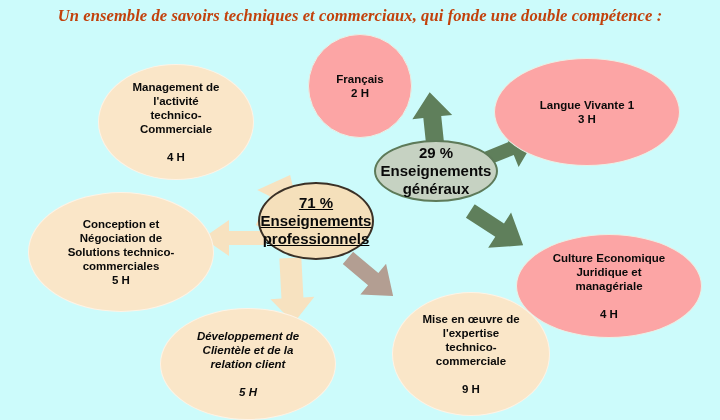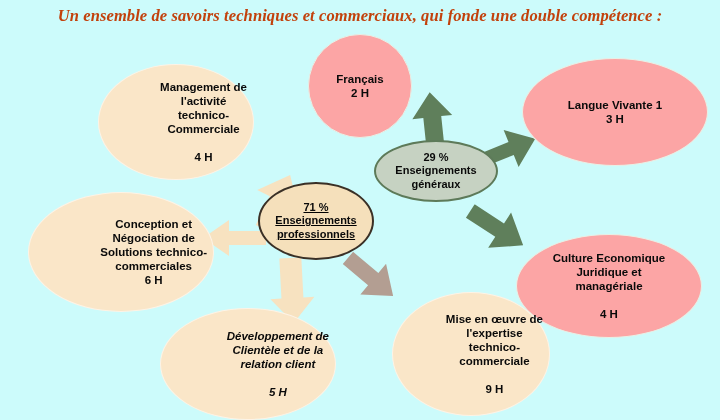--- a/index.html
+++ b/index.html
@@ -39,38 +39,37 @@
     font-weight:bold;
     color:#0a0a0a;
     line-height:1.22;
     padding:0 6px;
     white-space:pre-line;
   }
   .ell-beige{
     background:#fae6c8;
     border-radius:50%;
     border:1px solid #fdf3e6;
-    justify-content:flex-end;
   }
   .ell-green{
     background:#fca5a5;
     border-radius:50%;
     border:1px solid #e8f0e6;
   }
   .hub-beige{
     background:#f5e0bb;
     border-radius:50%;
     border:2.5px solid #3a3026;
   }
   .hub-green{
     background:#c6d2c2;
     border-radius:50%;
     border:2.5px solid #5d7a59;
   }
-  .hub .label{font-size:11px;}
+  .hub .label{font-size:15px;}
 </style>
 </head>
 <body>
 
 <div id="stage">
 
   <div class="title">Un ensemble de savoirs techniques et commerciaux, qui fonde une double compétence :</div>
 
   <svg class="arrows" viewBox="0 0 720 420">
 
@@ -101,21 +100,21 @@
     <g>
       <polygon points="345,248 345,270 378,270 378,258 404,278 378,298 378,286 345,286" fill="#b39e92" transform="rotate(40 374 272)"></polygon>
     </g>
   </svg>
 
   <div class="node ell-green" style="left:308px;top:34px;width:104px;height:104px;">
     <span class="label">Français
 2 H</span>
   </div>
 
-  <div class="node ell-green" style="left:522px;top:58px;width:186px;height:108px;align-items:center;">
+  <div class="node ell-green" style="left:494px;top:58px;width:186px;height:108px;align-items:center;">
     <span class="label">Langue Vivante 1
 3 H</span>
   </div>
 
   <div class="node ell-green" style="left:516px;top:234px;width:186px;height:104px;">
     <span class="label">Culture Economique
 Juridique et
 managériale
 
 4 H</span>
@@ -128,21 +127,21 @@
 Commerciale
 
 4 H</span>
   </div>
 
   <div class="node ell-beige" style="left:28px;top:192px;width:186px;height:120px;">
     <span class="label">Conception et
 Négociation de
 Solutions technico-
 commerciales
-6 H</span>
+5 H</span>
   </div>
 
   <div class="node ell-beige" style="left:160px;top:308px;width:176px;height:112px;font-style:italic;">
     <span class="label">Développement de
 Clientèle et de la
 relation client
 
 5 H</span>
   </div>
 

